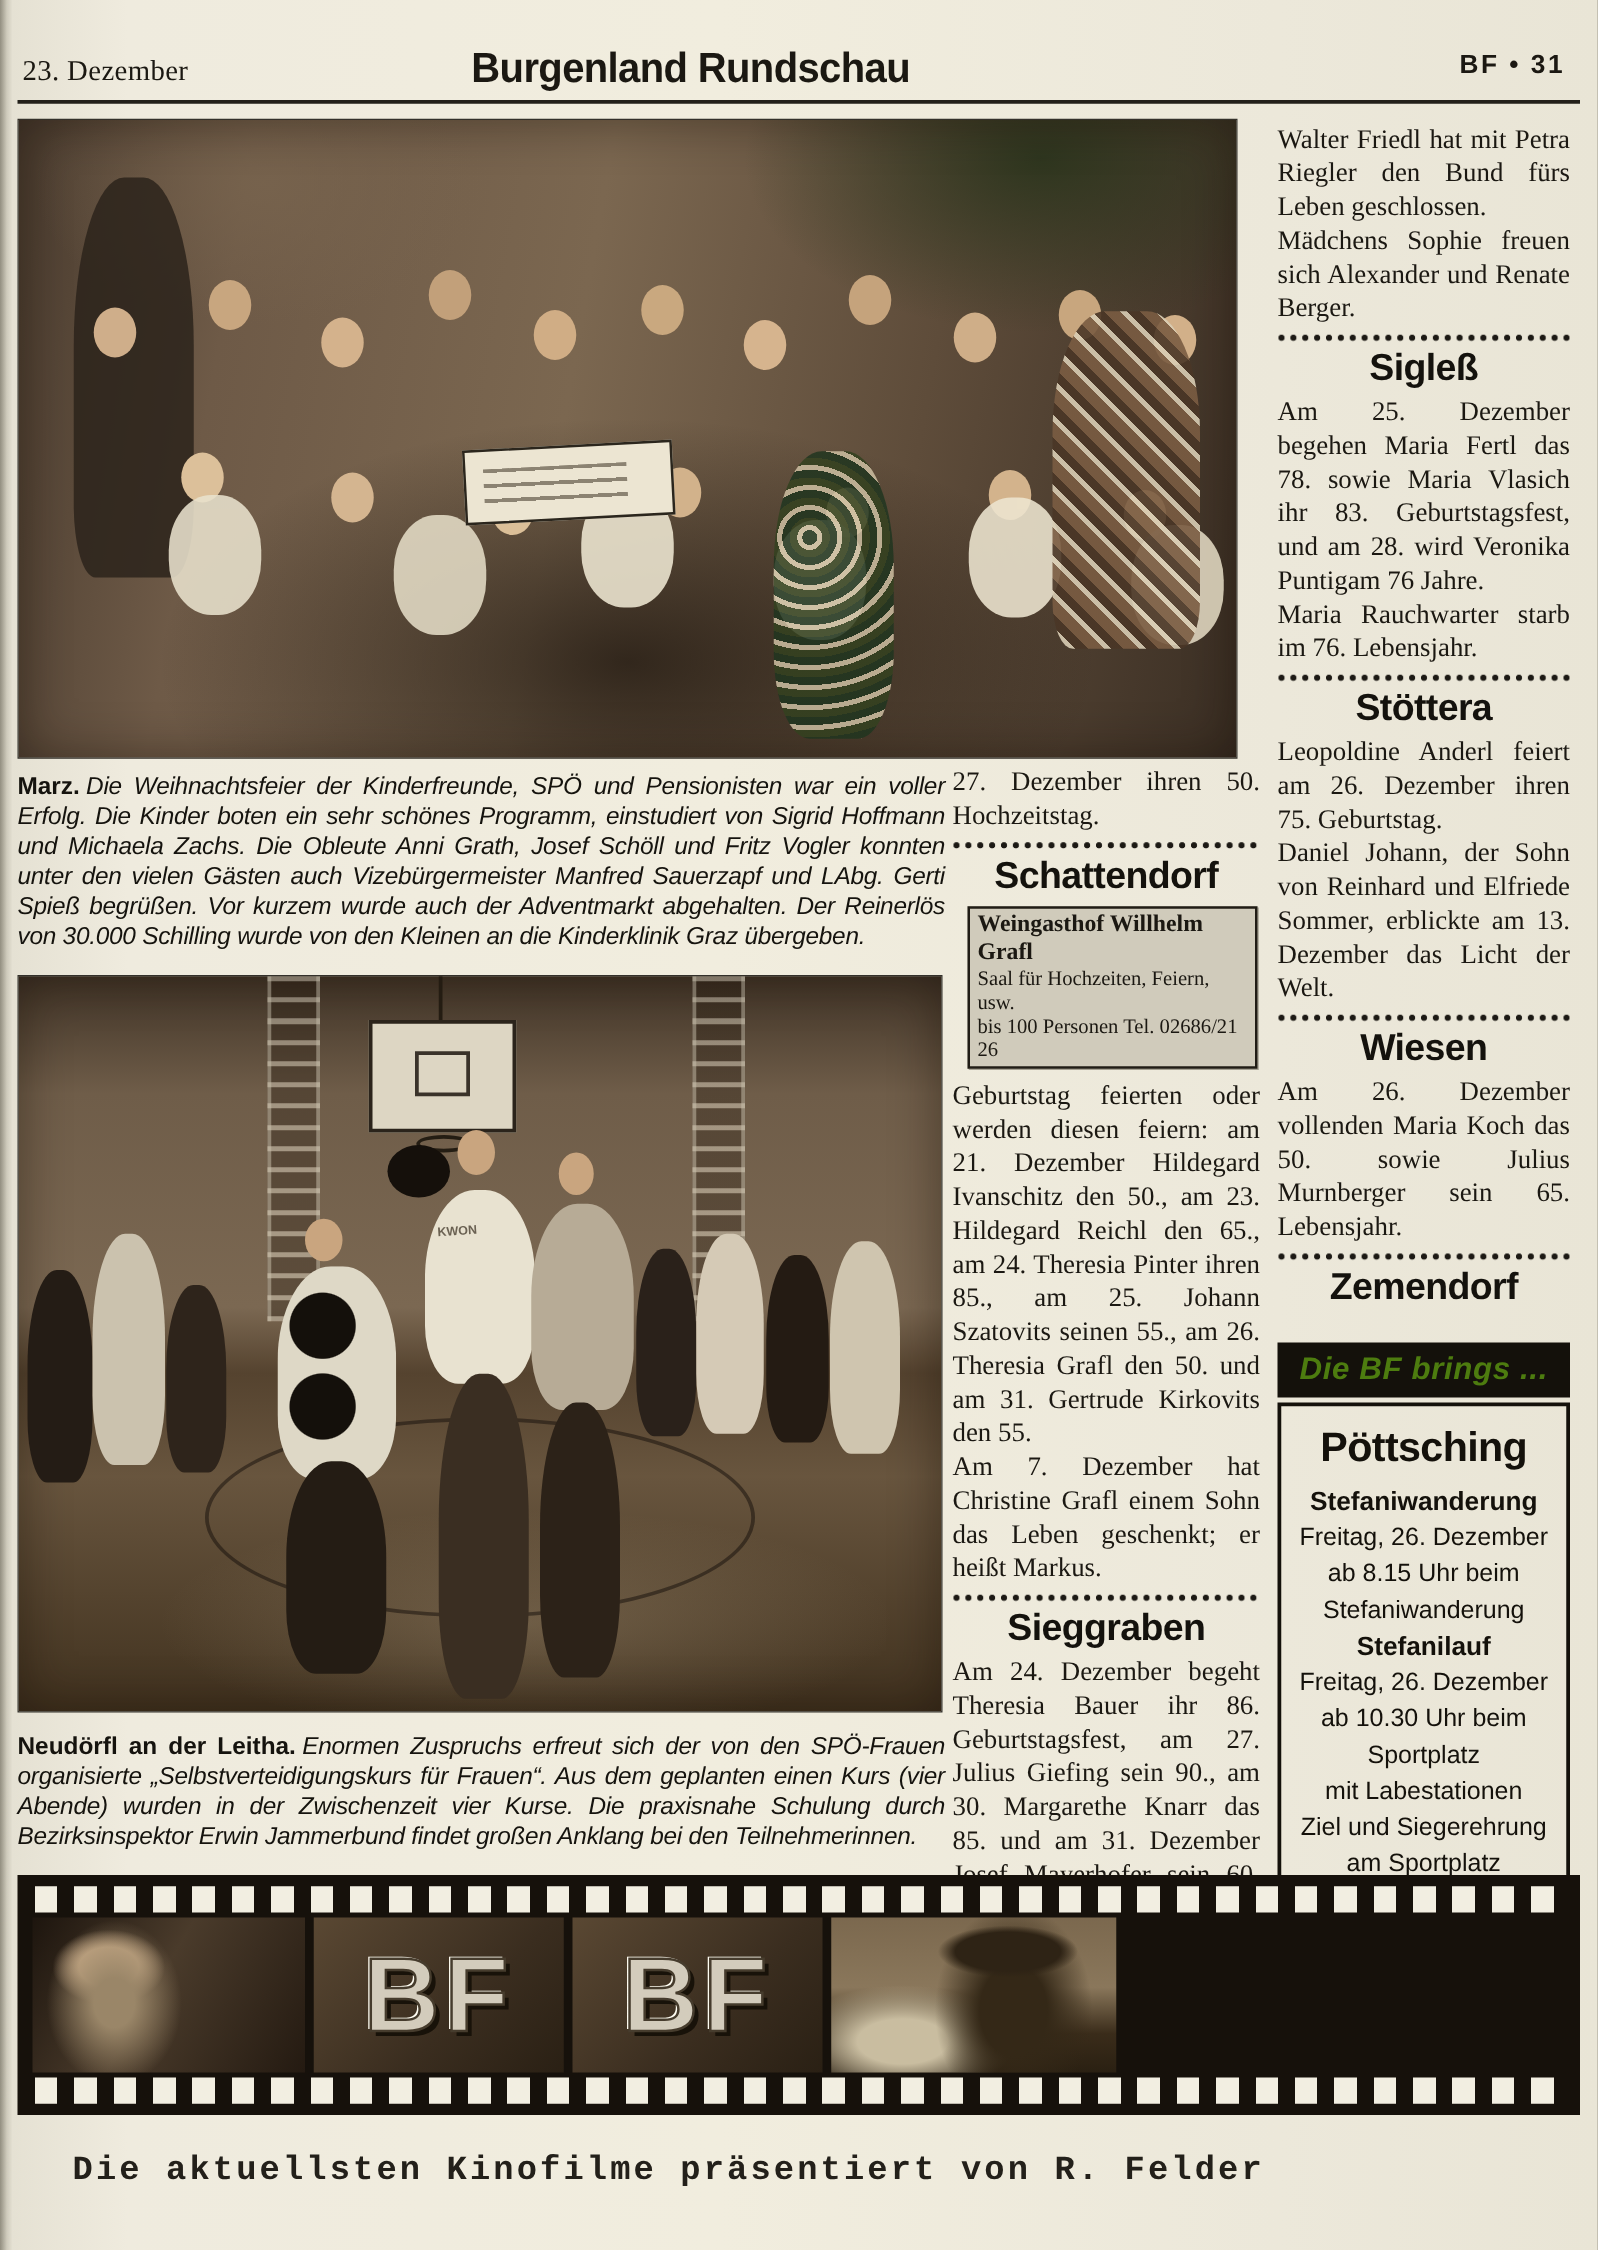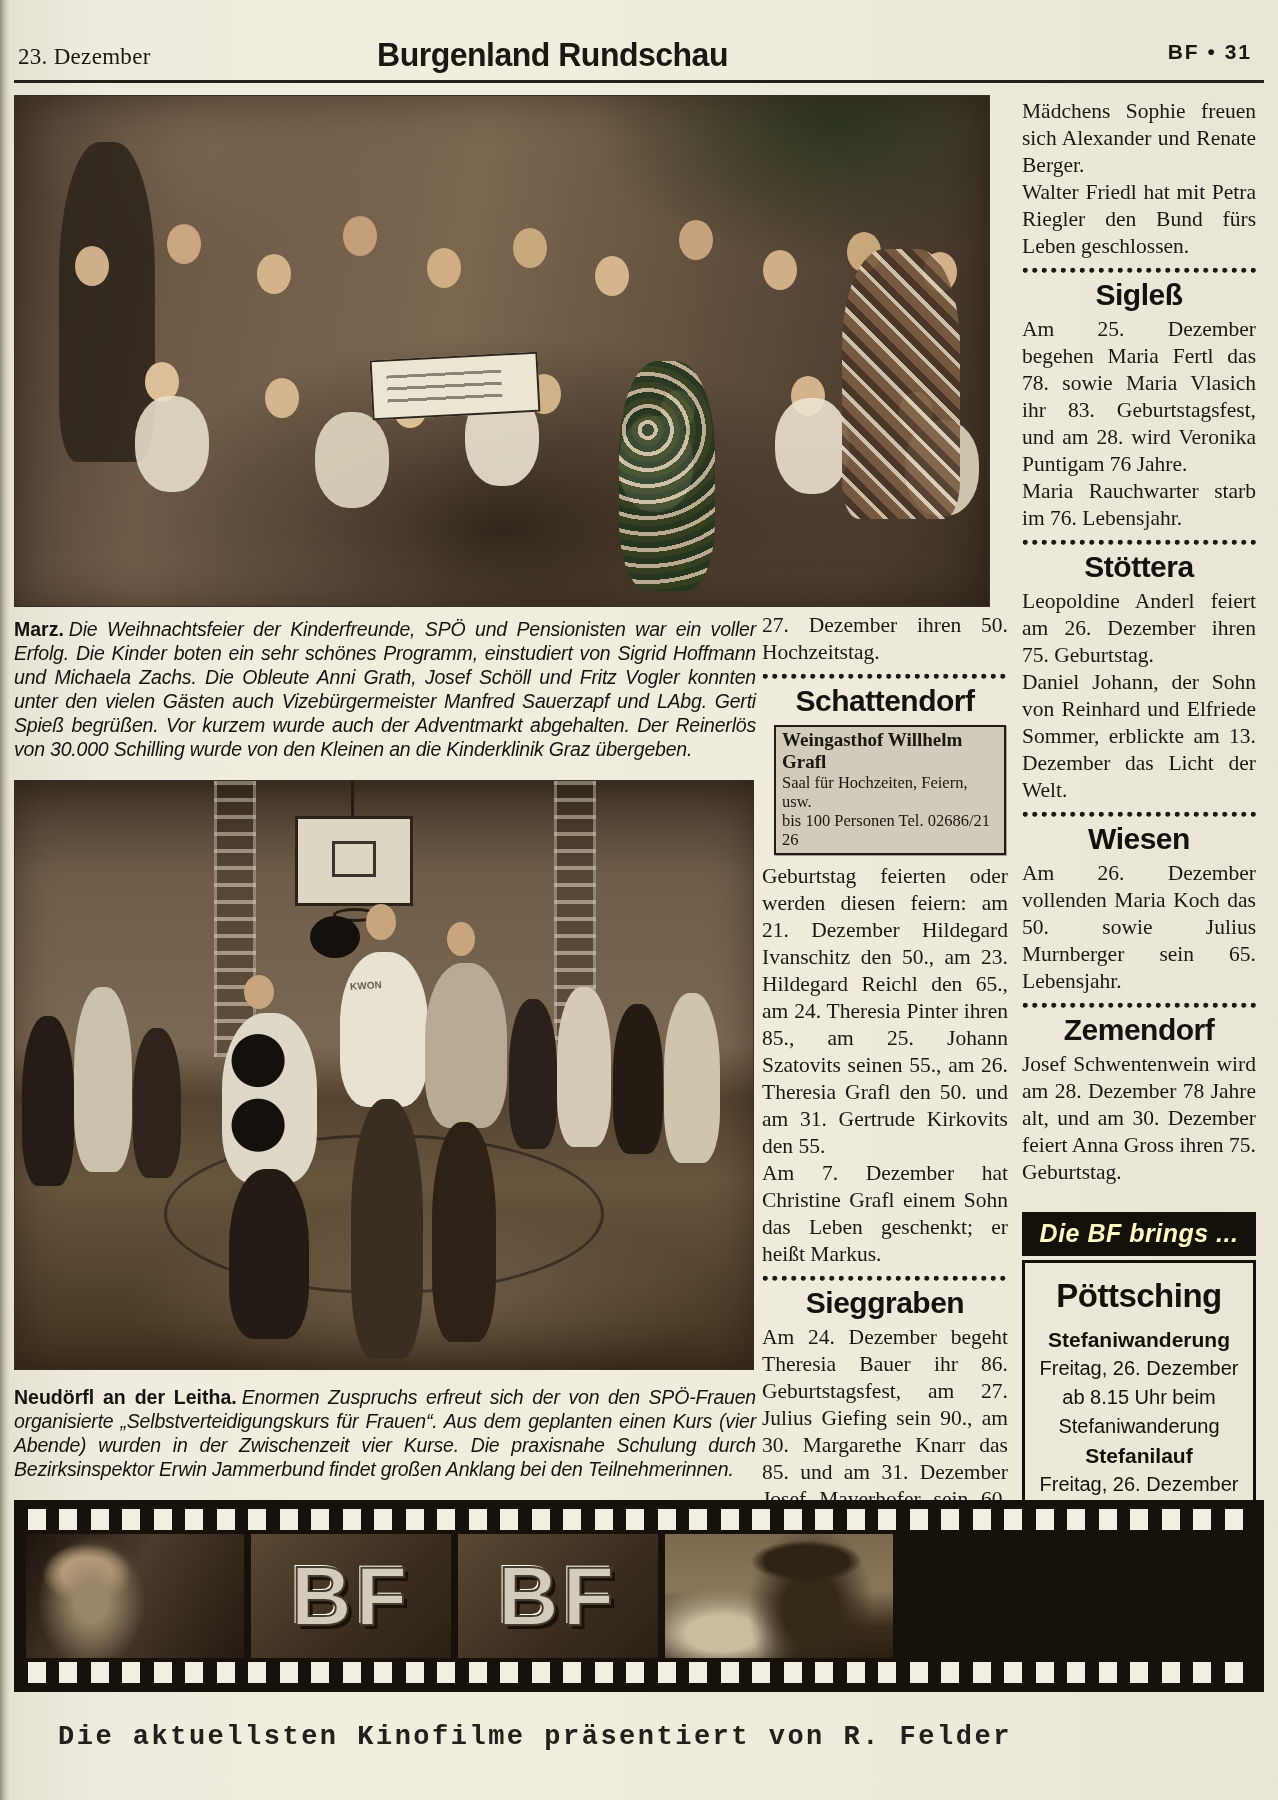--- a/index.html
+++ b/index.html
@@ -89,21 +89,21 @@
   .town-h{font-family:"Liberation Sans", sans-serif; font-weight:700; font-size:30px; line-height:36px;
     text-align:center; letter-spacing:-.5px; margin:1px 0 3px; color:#14120d;}
 
   .ad-box{margin:6px 2px 8px 12px; width:calc(100% - 14px); background:#d0cbbb;
     border:2px solid #201c15; padding:2px 6px 4px; box-shadow:1px 1px 0 rgba(60,55,40,.4);}
   .ad-box .ad-title{font-weight:700; font-size:19px; line-height:22px; text-align:left;}
   .ad-box .ad-line{font-size:16.5px; line-height:19px; text-align:left;}
 
   
   .bf-wrap{margin-top:26px;}
-  .bf-header{background:#14110b; color:#fef9c3; font-family:"Liberation Sans", sans-serif;
+  .bf-header{background:#14110b; color:#4d7c0f; font-family:"Liberation Sans", sans-serif;
     font-weight:700; font-style:italic; font-size:25px; text-align:center; padding:8px 0 9px;
     letter-spacing:.5px;}
   .bf-body{border:3px solid #14110b; margin-top:4px; padding:14px 6px 16px; text-align:center;
     font-family:"Liberation Sans", sans-serif; font-size:20px; line-height:29px; color:#14110b;}
   .bf-town{font-weight:700; font-size:33px; line-height:38px; margin-bottom:10px; letter-spacing:-.5px;}
   .bf-event-title{font-weight:700; font-size:21px;}
 
   
   .filmstrip{position:absolute; left:14px; top:1500px; width:1250px; height:192px; background:#16110b;
     padding:7px 10px;}
@@ -215,36 +215,35 @@
       <div class="ad-line">bis 100 Personen Tel. 02686/21 26</div>
     </div>
     <p>Geburtstag feierten oder werden diesen feiern: am 21. Dezember Hildegard Ivanschitz den 50., am 23. Hildegard Reichl den 65., am 24. Theresia Pinter ihren 85., am 25. Johann Szatovits seinen 55., am 26. Theresia Grafl den 50. und am 31. Gertrude Kirkovits den 55.</p>
     <p>Am 7. Dezember hat Christine Grafl einem Sohn das Leben geschenkt; er heißt Markus.</p>
     <div class="dotted"></div>
     <h2 class="town-h">Sieggraben</h2>
     <p>Am 24. Dezember begeht Theresia Bauer ihr 86. Geburtstagsfest, am 27. Julius Giefing sein 90., am 30. Margarethe Knarr das 85. und am 31. Dezember Josef Mayerhofer sein 60. Über die Geburt ihres</p>
   </div>
 
   <div class="col col-right">
+    <p>Walter Friedl hat mit Petra Riegler den Bund fürs Leben geschlossen.</p>
     <p>Mädchens Sophie freuen sich Alexander und Renate Berger.</p>
-    <p>Walter Friedl hat mit Petra Riegler den Bund fürs Leben geschlossen.</p>
     <div class="dotted"></div>
     <h2 class="town-h">Sigleß</h2>
     <p>Am 25. Dezember begehen Maria Fertl das 78. sowie Maria Vlasich ihr 83. Geburtstagsfest, und am 28. wird Veronika Puntigam 76 Jahre.</p>
     <p>Maria Rauchwarter starb im 76. Lebensjahr.</p>
     <div class="dotted"></div>
     <h2 class="town-h">Stöttera</h2>
     <p>Leopoldine Anderl feiert am 26. Dezember ihren 75. Geburtstag.</p>
     <p>Daniel Johann, der Sohn von Reinhard und Elfriede Sommer, erblickte am 13. Dezember das Licht der Welt.</p>
     <div class="dotted"></div>
     <h2 class="town-h">Wiesen</h2>
     <p>Am 26. Dezember vollenden Maria Koch das 50. sowie Julius Murnberger sein 65. Lebensjahr.</p>
     <div class="dotted"></div>
     <h2 class="town-h">Zemendorf</h2>
-    <p>Josef Schwentenwein wird am 28. Dezember 78 Jahre alt, und am 30. Dezember feiert Anna Gross ihren 75. Geburtstag.</p>
 
     <div class="bf-wrap">
       <div class="bf-header">Die BF brings ...</div>
       <div class="bf-body">
         <div class="bf-town">Pöttsching</div>
         <div class="bf-event-title">Stefaniwanderung</div>
         <div>Freitag, 26. Dezember</div>
         <div>ab 8.15 Uhr beim</div>
         <div>Stefaniwanderung</div>
         <div class="bf-event-title">Stefanilauf</div>

